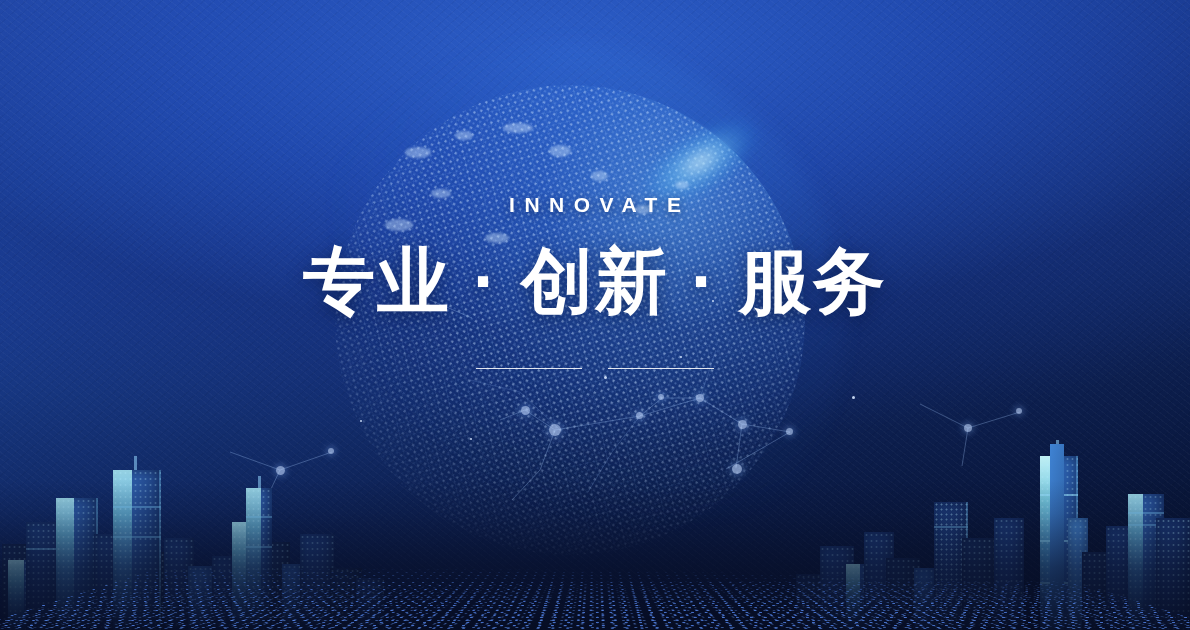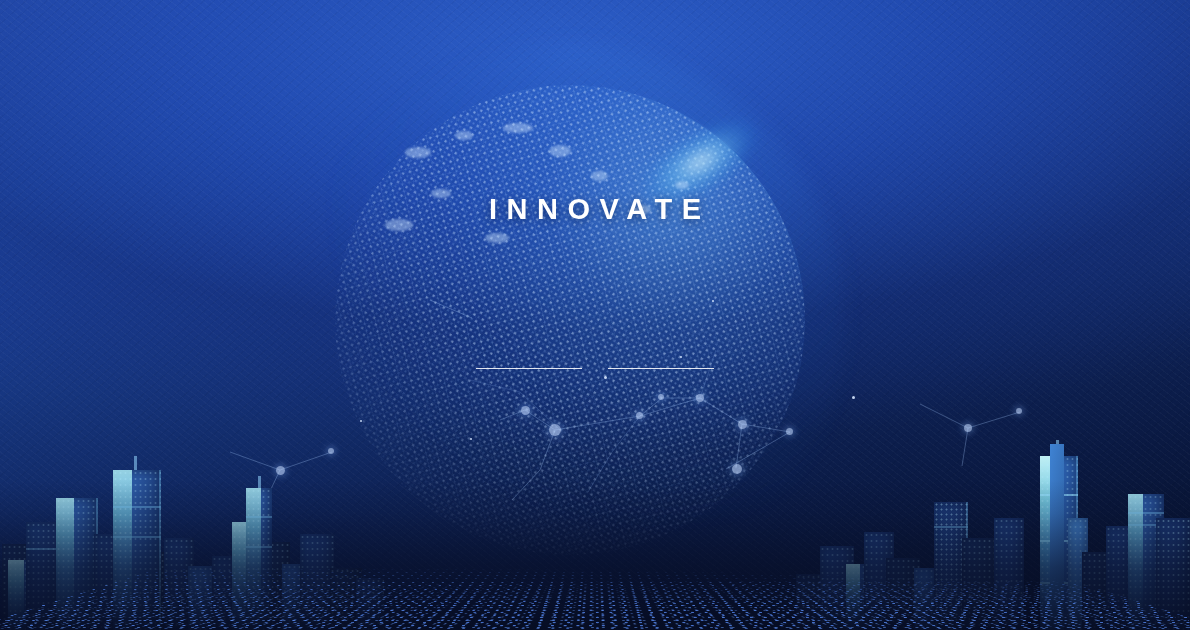--- a/index.html
+++ b/index.html
@@ -181,21 +181,21 @@
   }
 
   
   .content{
     position:absolute; left:0; top:0; width:1190px; height:630px;
   }
   .kicker{
     position:absolute; left:0; right:0; top:193px;
     text-align:center;
     color:#ffffff;
-    font-size:29px;
+    font-size:21px;
     font-weight:bold;
     letter-spacing:9.5px;
     text-indent:9.5px;
     text-shadow:0 2px 10px rgba(6,18,54,.55);
   }
   .headline{
     position:absolute; left:0; right:0; top:245px;
     text-align:center;
     color:#ffffff;
     font-size:72px;
@@ -435,19 +435,20 @@
   </div>
 
   <div class="wave">
     <div class="wave-layer wl1"></div>
     <div class="wave-layer wl2"></div>
     <div class="wave-layer wl3"></div>
   </div>
 
   <div class="content">
     <div class="kicker">INNOVATE</div>
+    <div class="headline">专业 · 创新 · 服务</div>
     <div class="subrow">
       <span class="rule"></span>
       <span class="rule"></span>
     </div>
   </div>
 
 </div>
 
 </body></html>

